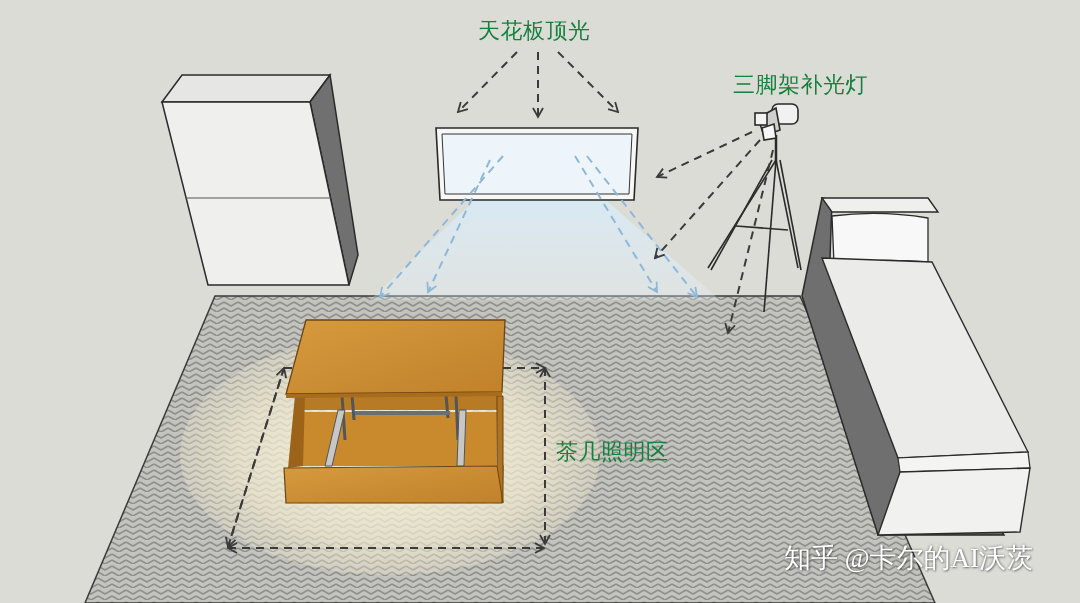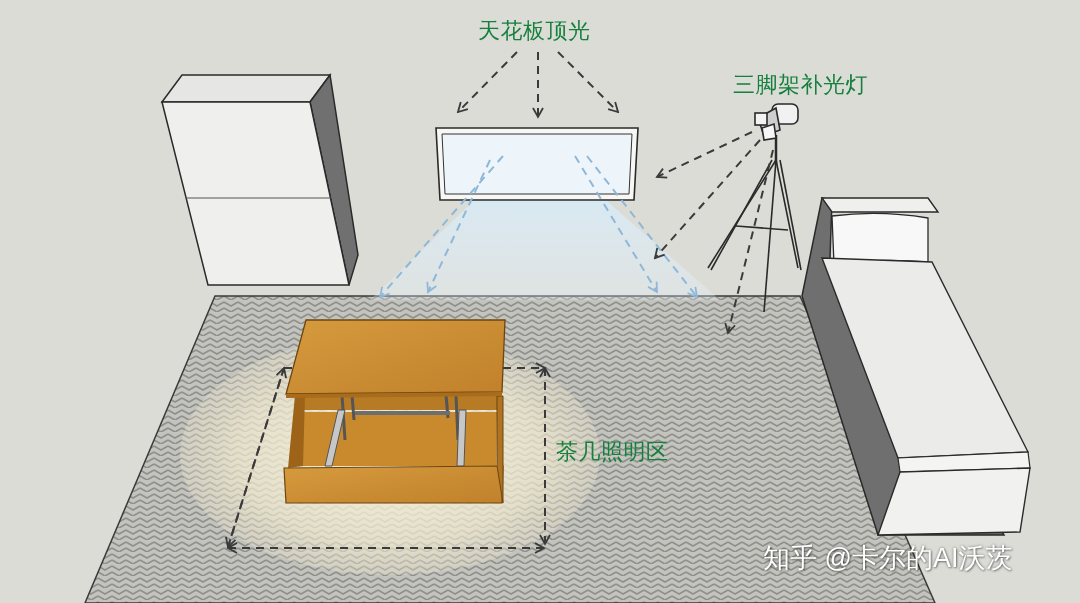--- a/index.html
+++ b/index.html
@@ -1,20 +1,20 @@
 <!DOCTYPE html>
 <html><head>
   <meta charset="utf-8">
   <style>
     html, body { margin: 0; padding: 0; }
     body { width: 1080px; height: 603px; overflow: hidden; background: #dcdcd7; font-family: "DejaVu Sans", sans-serif; }
     #stage { position: relative; width: 1080px; height: 603px; }
     svg { position: absolute; left: 0; top: 0; }
     .label { position: absolute; font-family: "DejaVu Sans", sans-serif; color: #15803d; font-size: 22px; letter-spacing: 0.5px; white-space: nowrap; }
-    .watermark { position: absolute; font-family: Liberation Sans, sans-serif; color: #ffffff; font-size: 27px; white-space: nowrap; text-shadow: 0 0 3px rgba(0,0,0,0.45), 1px 1px 2px rgba(0,0,0,0.35); }
+    .watermark { position: absolute; font-family: Liberation Serif, serif; color: #ffffff; font-size: 27px; white-space: nowrap; text-shadow: 0 0 3px rgba(0,0,0,0.45), 1px 1px 2px rgba(0,0,0,0.35); margin-left: 21px; }
   </style>
 </head>
 <body>
 
 <div id="stage">
   <svg width="1080" height="603" viewBox="0 0 1080 603">
     <defs>
       <pattern id="herring" width="14" height="12" patternUnits="userSpaceOnUse">
         <rect width="14" height="12" fill="#c4c4bf"></rect>
         <path d="M0 2 L7 6 L14 2" stroke="#8f8f8b" stroke-width="1.6" fill="none"></path>

